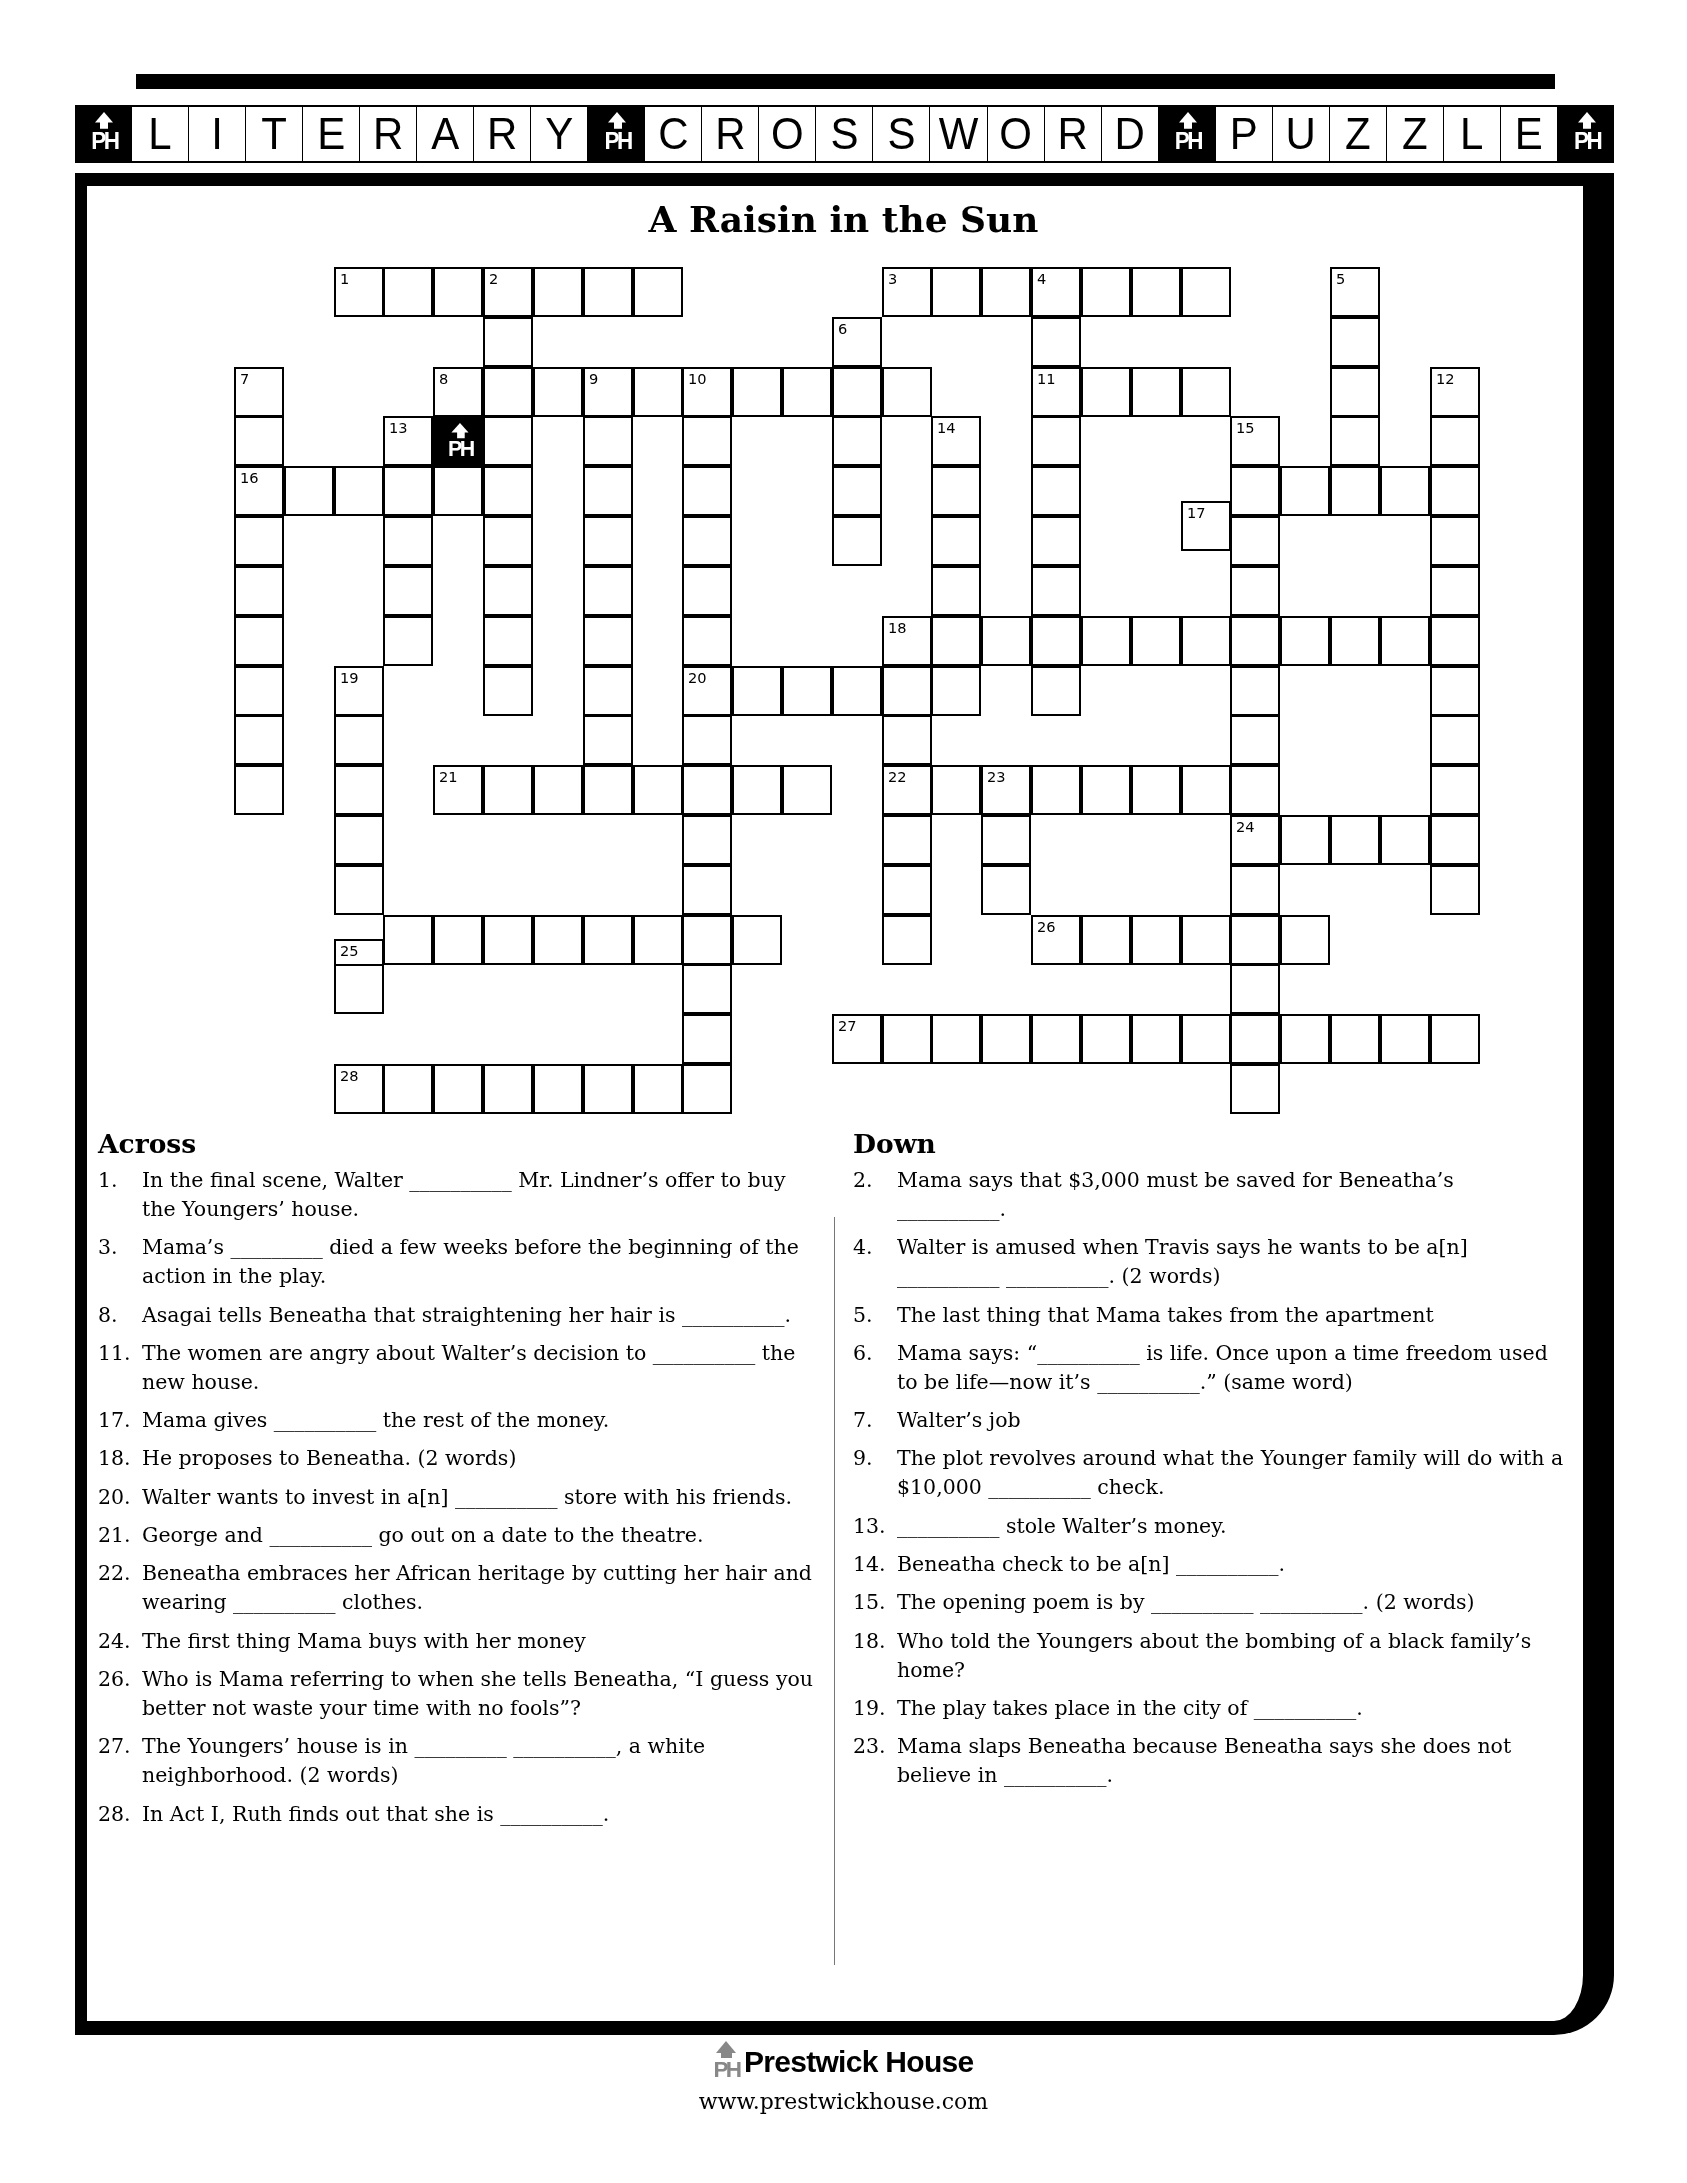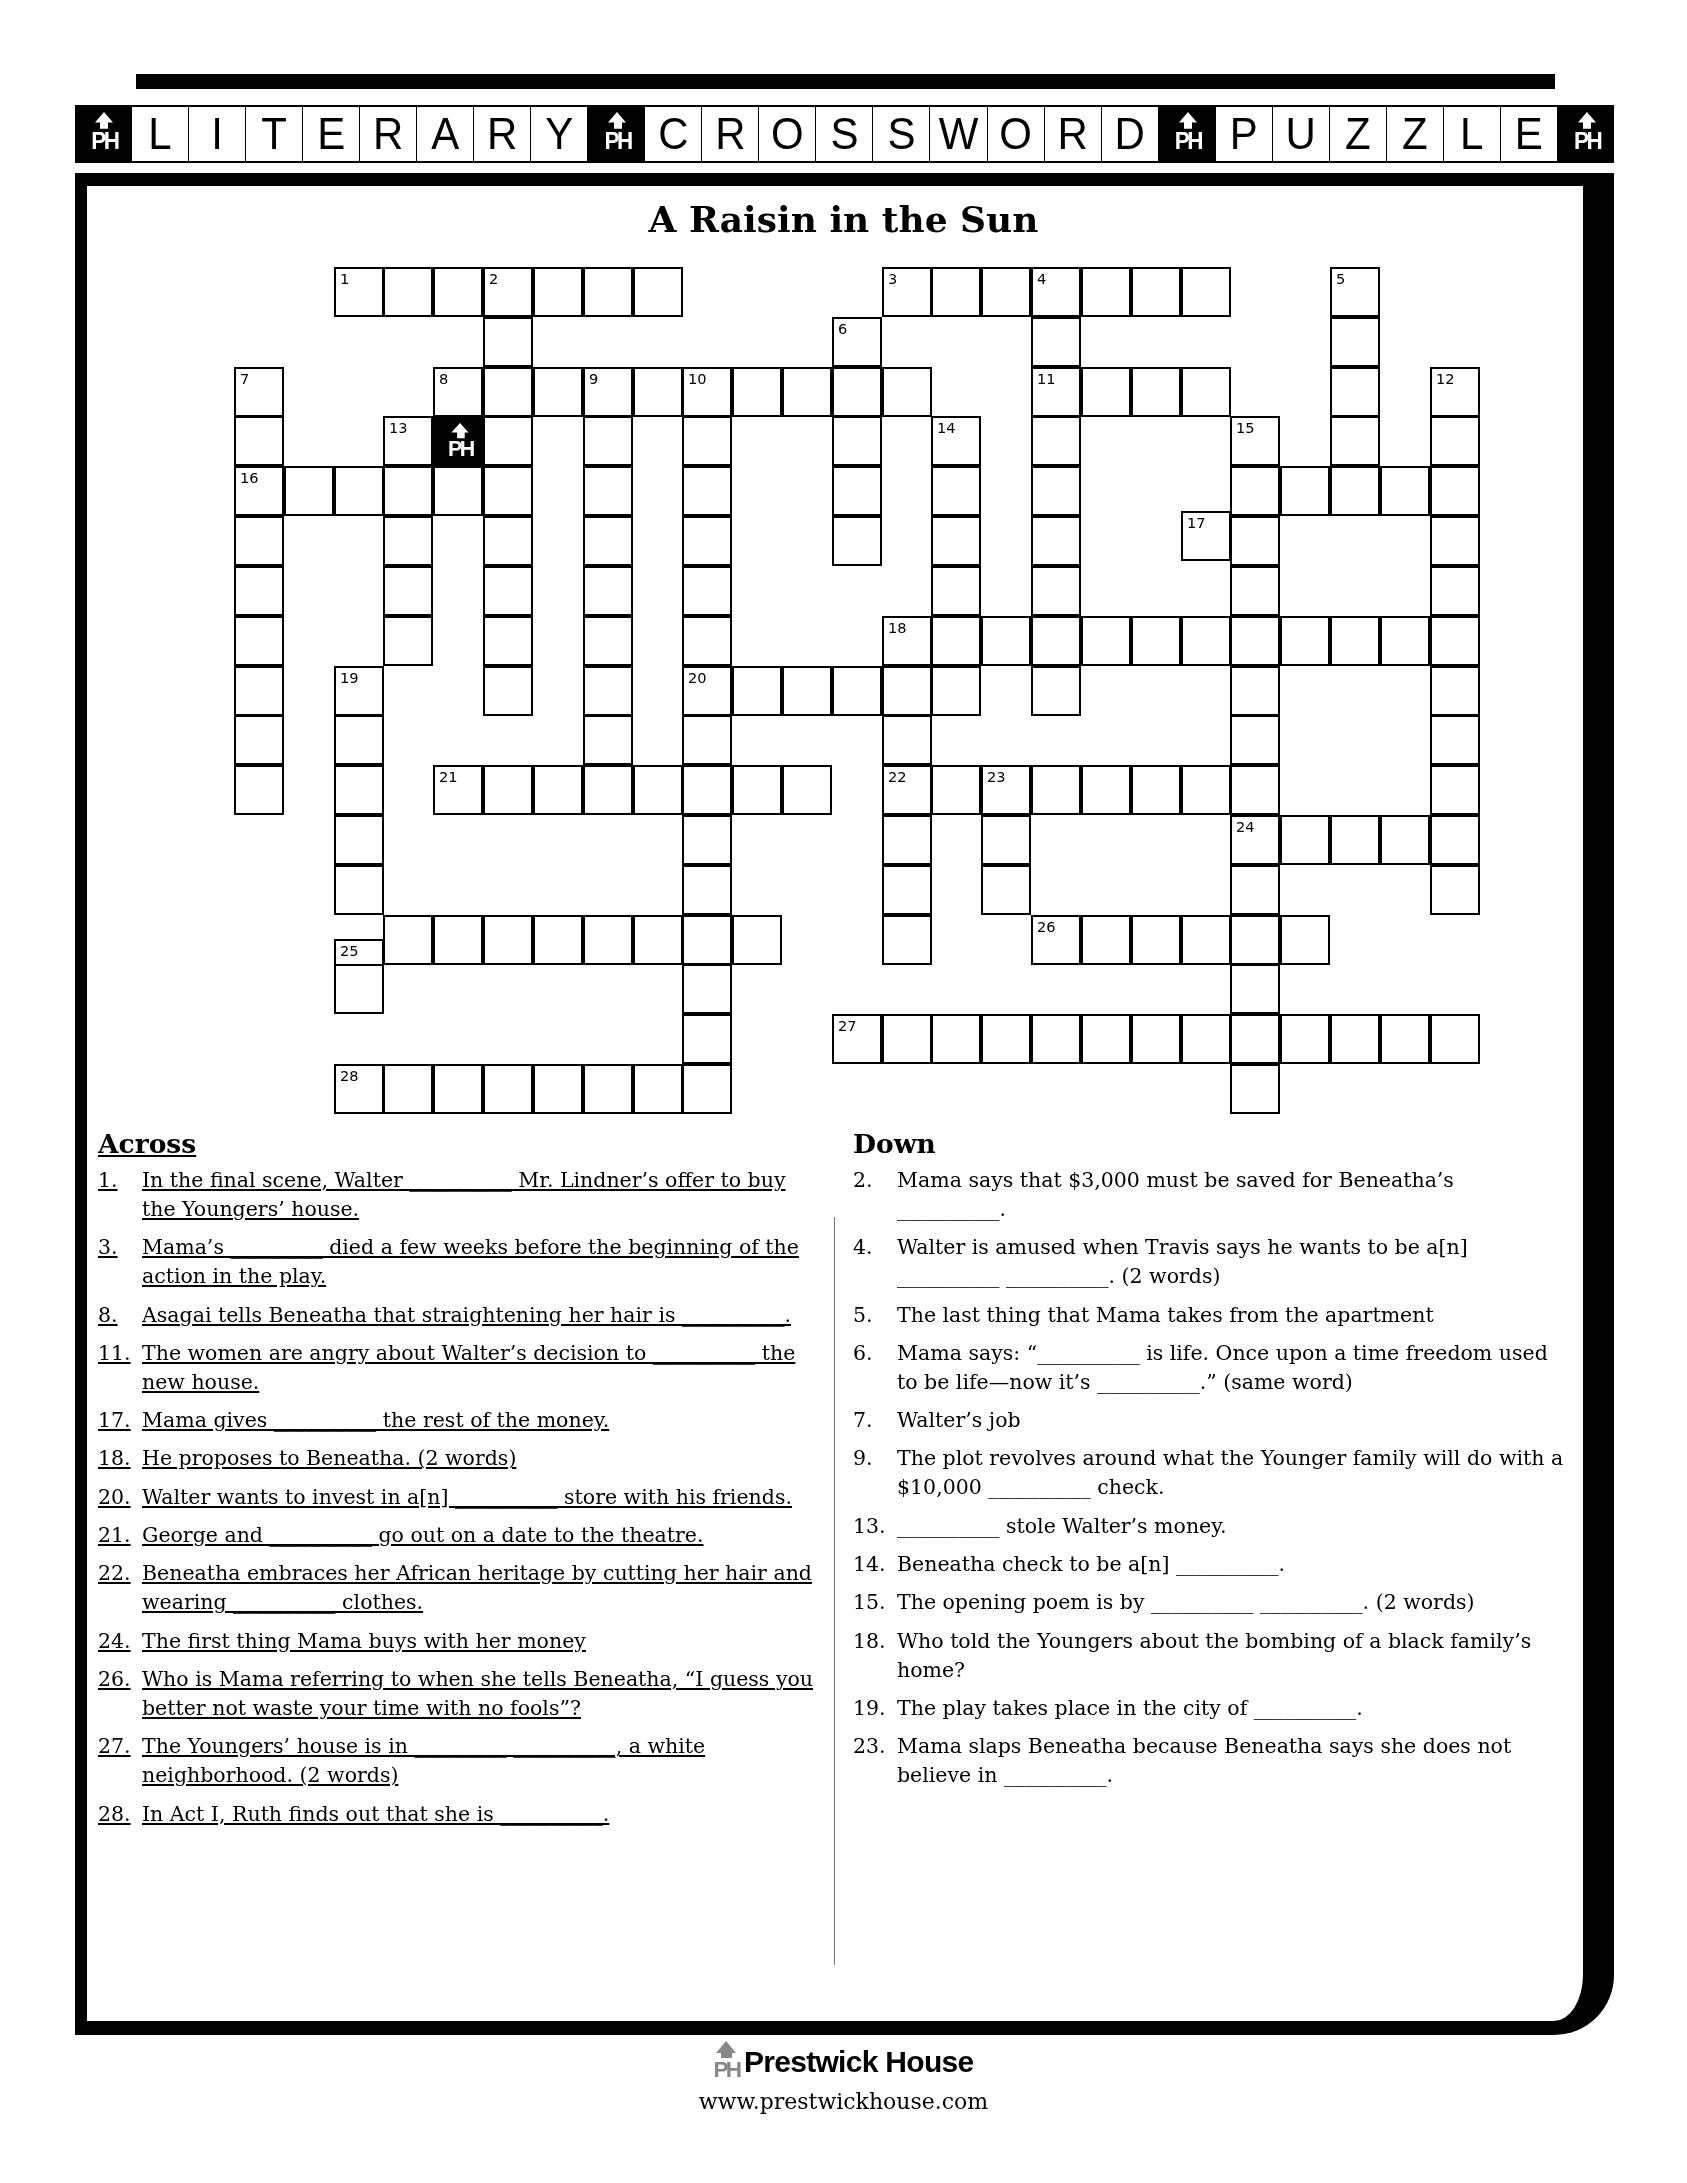--- a/index.html
+++ b/index.html
@@ -14,21 +14,21 @@
   .phlogo .shaft { position:absolute; left:10.6px; top:9.3px; width:8px; height:6.6px; background:#fff; }
   .phlogo .txt { position:absolute; left:0; top:14.6px; width:29px; text-align:center; color:#fff; font-family:"Liberation Sans", sans-serif; font-weight:700; font-size:22.5px; line-height:25px; letter-spacing:-2.6px; }
   .frame { position:absolute; left:75px; top:173px; width:1539px; height:1862px; box-sizing:border-box; border-top:13.2px solid #000; border-left:12.6px solid #000; border-right:31px solid #000; border-bottom:14.6px solid #000; border-bottom-right-radius:60px; }
   .title { position:absolute; left:0; width:1687px; top:198px; text-align:center; font-family:"DejaVu Serif", serif; font-weight:700; font-size:36px; }
   .grid { position:absolute; left:235px; top:268px; width:1247px; height:850px; }
   .cell { position:absolute; width:50px; height:50px; box-sizing:border-box; border:2px solid #000; margin-left:-1px; margin-top:-1px; background:#fff; }
   .cell .num { position:absolute; left:4px; top:1.3px; font-family:"DejaVu Sans", sans-serif; font-size:14.6px; line-height:17px; }
   .cell.black { background:#000; }
   .cell.black .phlogo { position:absolute; left:10.6px; top:4px; transform:scale(0.95); }
   .clues { position:absolute; top:1125px; font-family:"DejaVu Serif", serif; font-size:20.5px; line-height:29px; }
-  .clues.across { left:98px; width:721px;text-decoration:underline; }
+  .clues.across { left:98px; width:721px; }
   .clues.down { left:853px; width:715px; }
   .clues h2 { margin:0 0 4px 0; font-size:26.5px; font-weight:700; line-height:37px; }
   .clue { display:flex; margin-bottom:9.3px; }
   .clue .n { width:44px; flex:0 0 44px; }
   .clue .t { flex:1; }
   .divider { position:absolute; left:834px; top:1217px; width:1.3px; height:748px; background:#777; }
   .footer-logo { position:absolute; left:0; width:1687px; top:2041px; text-align:center; }
   .flogo { display:inline-flex; align-items:flex-end; gap:4px; }
   .flogo .mark { position:relative; width:26.5px; height:38px; }
   .flogo .mark .a { position:absolute; left:2.6px; top:0; width:0; height:0; border-left:10.6px solid transparent; border-right:10.6px solid transparent; border-bottom:12px solid #888; }
@@ -146,21 +146,21 @@
     <div class="cell" style="left: 897px; top: 100px;"></div>
     <div class="cell" style="left: 947px; top: 100px;"></div>
     <div class="cell" style="left: 0px; top: 199px;">
       <span class="num">16</span>
     </div>
     <div class="cell" style="left: 50px; top: 199px;"></div>
     <div class="cell" style="left: 100px; top: 199px;"></div>
     <div class="cell" style="left: 149px; top: 199px;"></div>
     <div class="cell" style="left: 199px; top: 199px;"></div>
     <div class="cell" style="left: 249px; top: 199px;"></div>
-    <div class="cell" style="left: 947px; top: 203px; margin-top: 40px;">
+    <div class="cell" style="left: 947px; top: 193px; margin-top: 40px;">
       <span class="num">17</span>
     </div>
     <div class="cell" style="left: 996px; top: 199px;"></div>
     <div class="cell" style="left: 1046px; top: 199px;"></div>
     <div class="cell" style="left: 1096px; top: 199px;"></div>
     <div class="cell" style="left: 1146px; top: 199px;"></div>
     <div class="cell" style="left: 1196px; top: 199px;"></div>
     <div class="cell" style="left: 648px; top: 349px;">
       <span class="num">18</span>
     </div>

